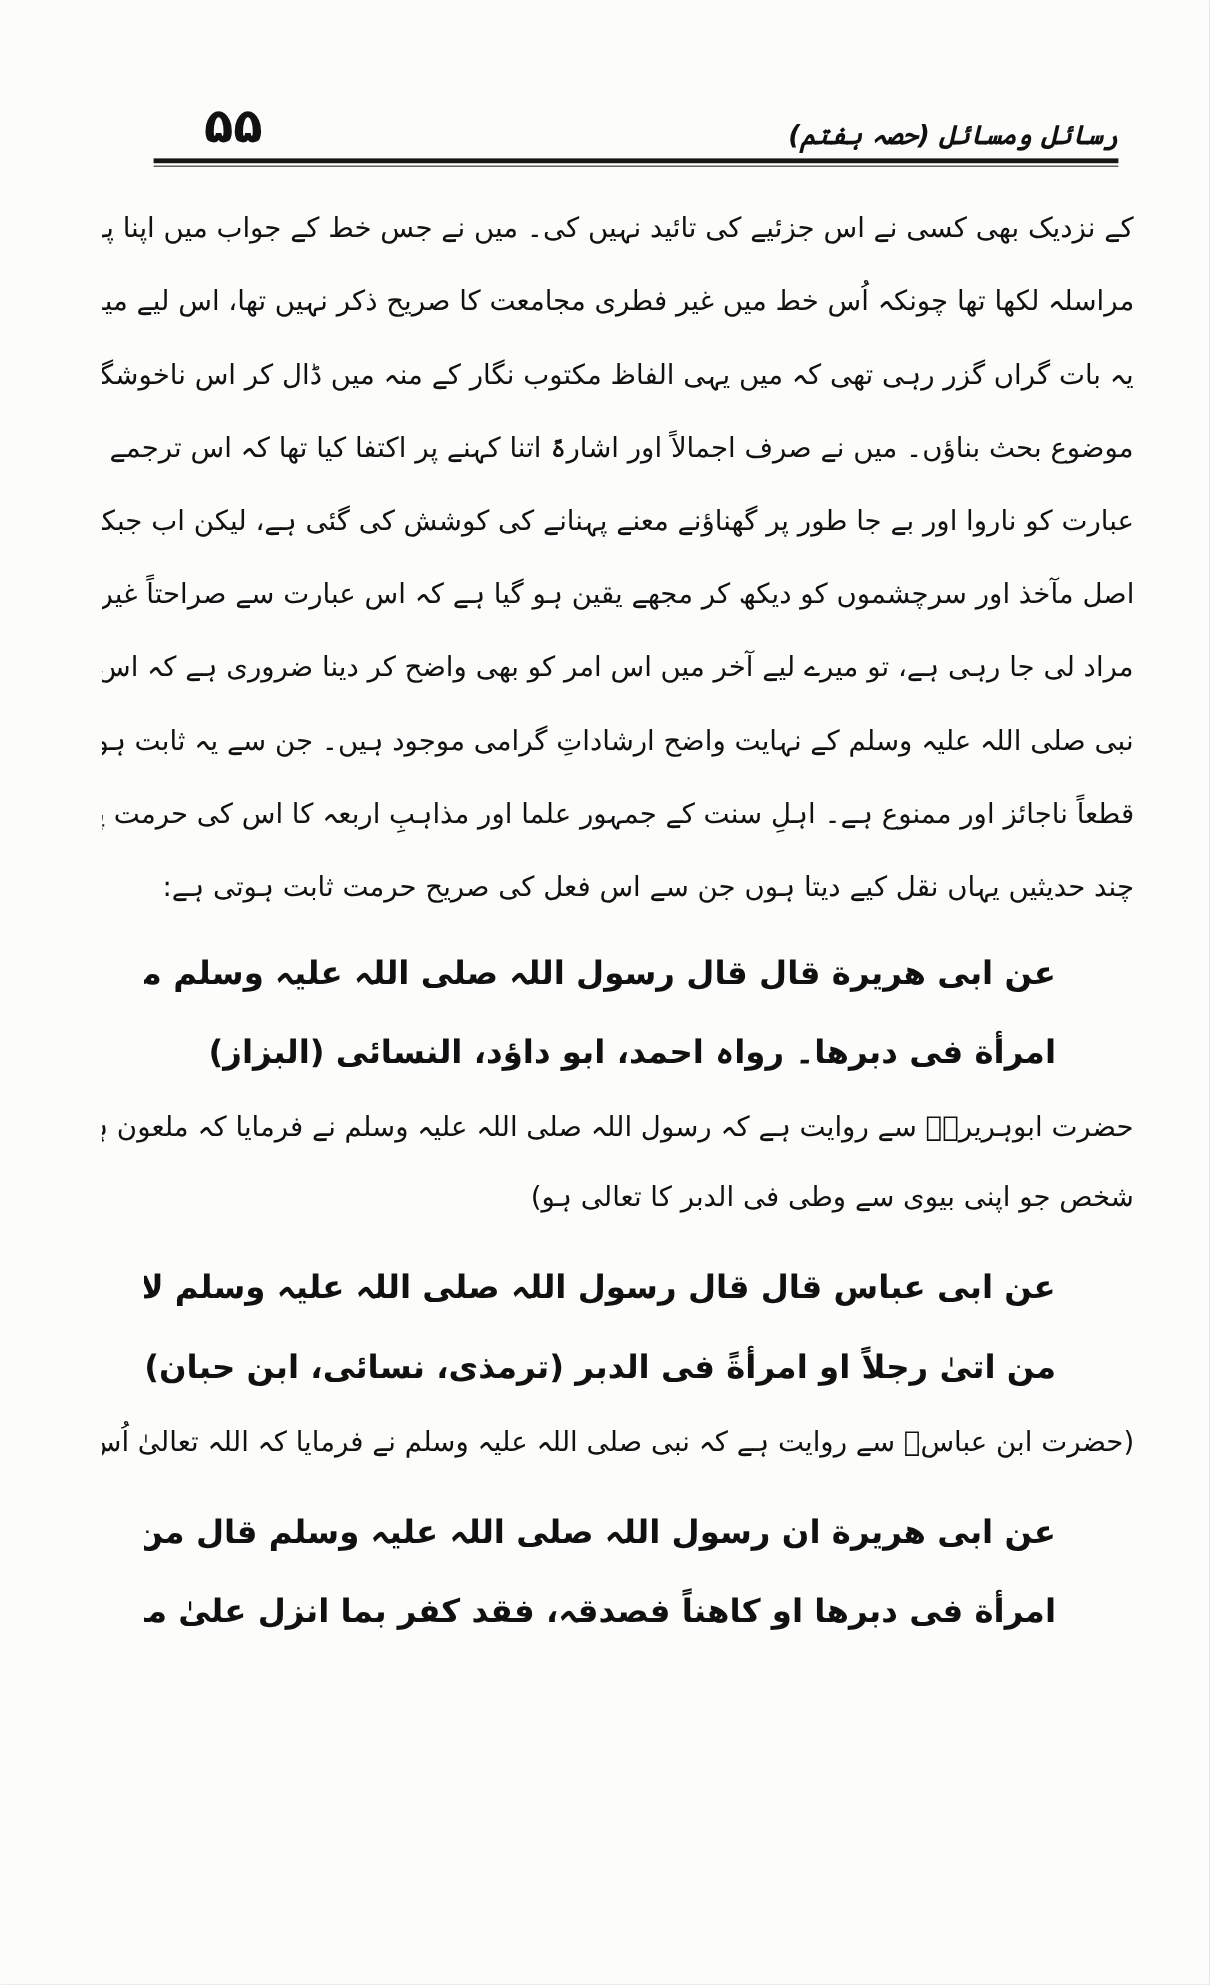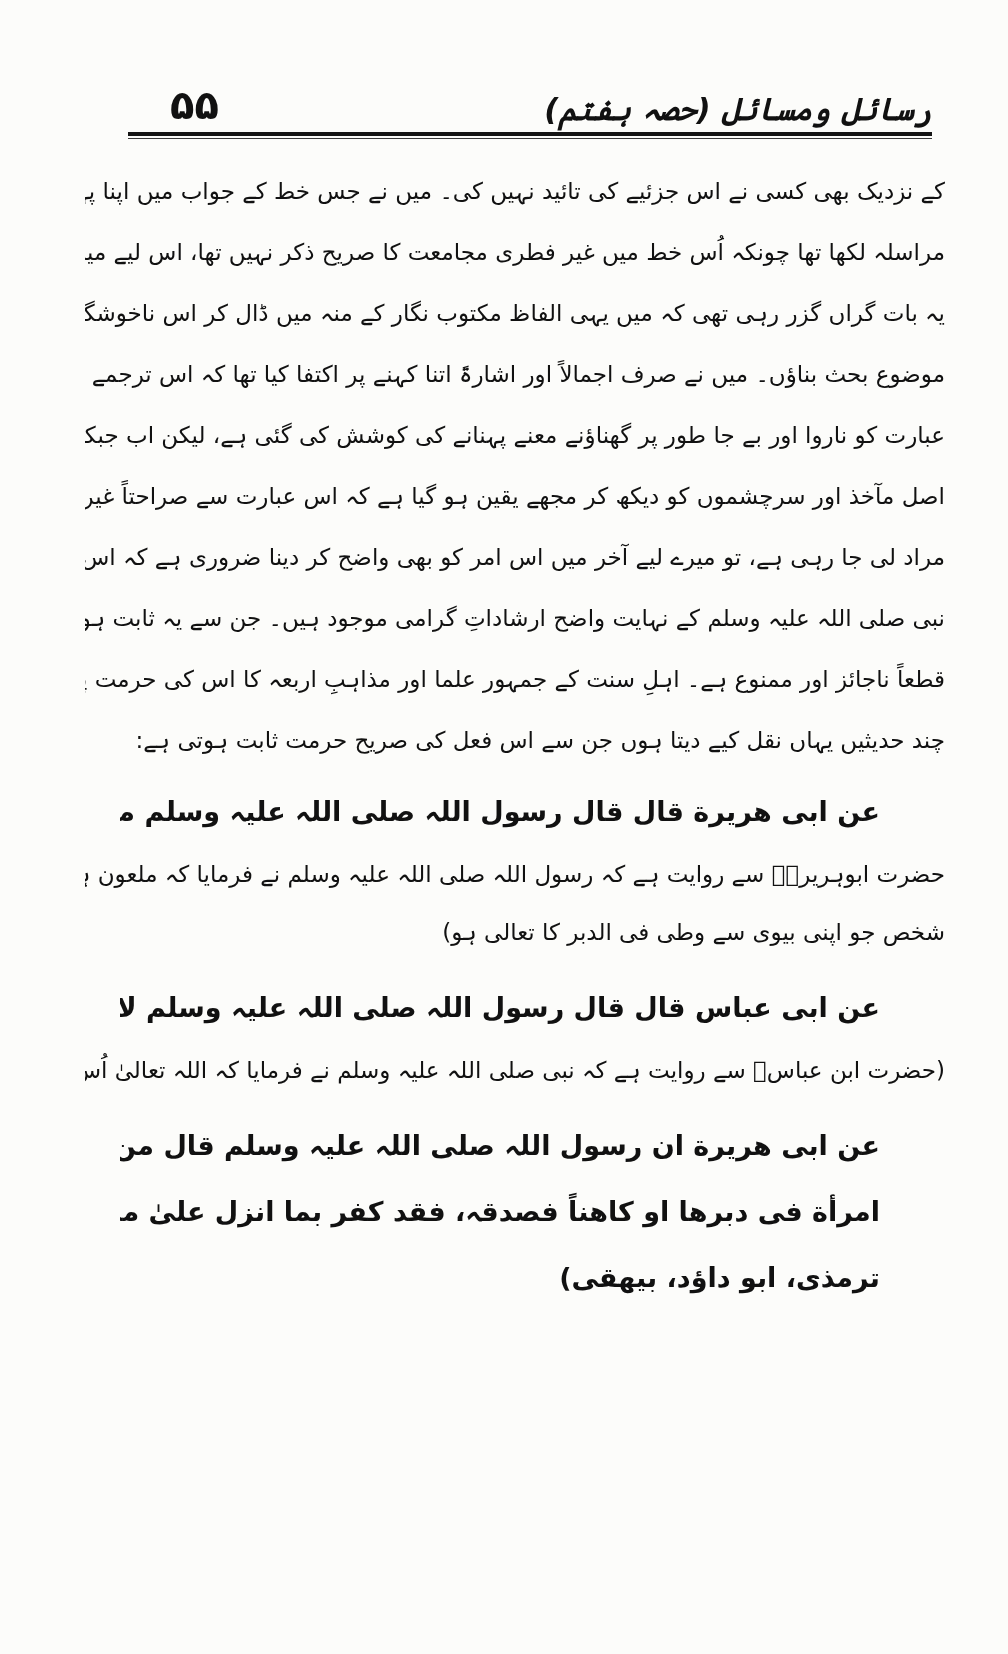--- a/index.html
+++ b/index.html
@@ -21,21 +21,21 @@
   }
   
   .header {
     margin: 72px 76px 0 128px;
     height: 60px;
     display: flex;
     justify-content: space-between;
     align-items: flex-end;
   }
   .header-title {
-    font-size: 31px;
+    font-size: 22px;
     font-weight: bold;
     font-style: italic;           
     letter-spacing: 0.5px;
     line-height: 1.1;
     padding-bottom: 6px;
   }
   .page-number {
     font-size: 40px;
     font-weight: bold;
     padding-left: 42px;           
@@ -106,36 +106,37 @@
       <div class="line u-line just">عبارت کو ناروا اور بے جا طور پر گھناؤنے معنے پہنانے کی کوشش کی گئی ہے، لیکن اب جبکہ اس خط کے</div>
       <div class="line u-line just">اصل مآخذ اور سرچشموں کو دیکھ کر مجھے یقین ہو گیا ہے کہ اس عبارت سے صراحتاً غیر فطری مجامعت ہی</div>
       <div class="line u-line just">مراد لی جا رہی ہے، تو میرے لیے آخر میں اس امر کو بھی واضح کر دینا ضروری ہے کہ اس بارے میں</div>
       <div class="line u-line just">نبی صلی اللہ علیہ وسلم کے نہایت واضح ارشاداتِ گرامی موجود ہیں۔ جن سے یہ ثابت ہوتا ہے کہ یہ فعل</div>
       <div class="line u-line just">قطعاً ناجائز اور ممنوع ہے۔ اہلِ سنت کے جمہور علما اور مذاہبِ اربعہ کا اس کی حرمت پر اتفاق ہے۔</div>
       <div class="line u-line">چند حدیثیں یہاں نقل کیے دیتا ہوں جن سے اس فعل کی صریح حرمت ثابت ہوتی ہے:</div>
     </div>
 
     <div class="hadith">
       <div class="line a-line">عن ابی ھریرة قال قال رسول اللہ صلی اللہ علیہ وسلم ملعون من اتیٰ</div>
+      <div class="line a-line">امرأة فی دبرھا۔ رواہ احمد، ابو داؤد، النسائی (البزاز)</div>
     </div>
 
     <div class="trans">
       <div class="line u-line just">حضرت ابوہریرہؓ سے روایت ہے کہ رسول اللہ صلی اللہ علیہ وسلم نے فرمایا کہ ملعون ہے وہ</div>
       <div class="line u-line">شخص جو اپنی بیوی سے وطی فی الدبر کا تعالی ہو)</div>
     </div>
 
     <div class="hadith gap">
       <div class="line a-line">عن ابی عباس قال قال رسول اللہ صلی اللہ علیہ وسلم لا ینظر اللہ الی</div>
+      <div class="line a-line">من اتیٰ رجلاً او امرأةً فی الدبر (ترمذی، نسائی، ابن حبان)</div>
     </div>
 
     <div class="trans">
       <div class="line u-line just">(حضرت ابن عباسؓ سے روایت ہے کہ نبی صلی اللہ علیہ وسلم نے فرمایا کہ اللہ تعالیٰ اُس شخص</div>
     </div>
 
     <div class="hadith gap">
       <div class="line a-line">عن ابی ھریرة ان رسول اللہ صلی اللہ علیہ وسلم قال من اتیٰ حائضاً او</div>
       <div class="line a-line">امرأة فی دبرھا او کاھناً فصدقہ، فقد کفر بما انزل علیٰ محمد (احمد،</div>
-      <div class="line a-line">ترمذی، ابو داؤد، بیھقی)</div>
     </div>
 
 
   </div>
 </div>
 
 </body></html>

